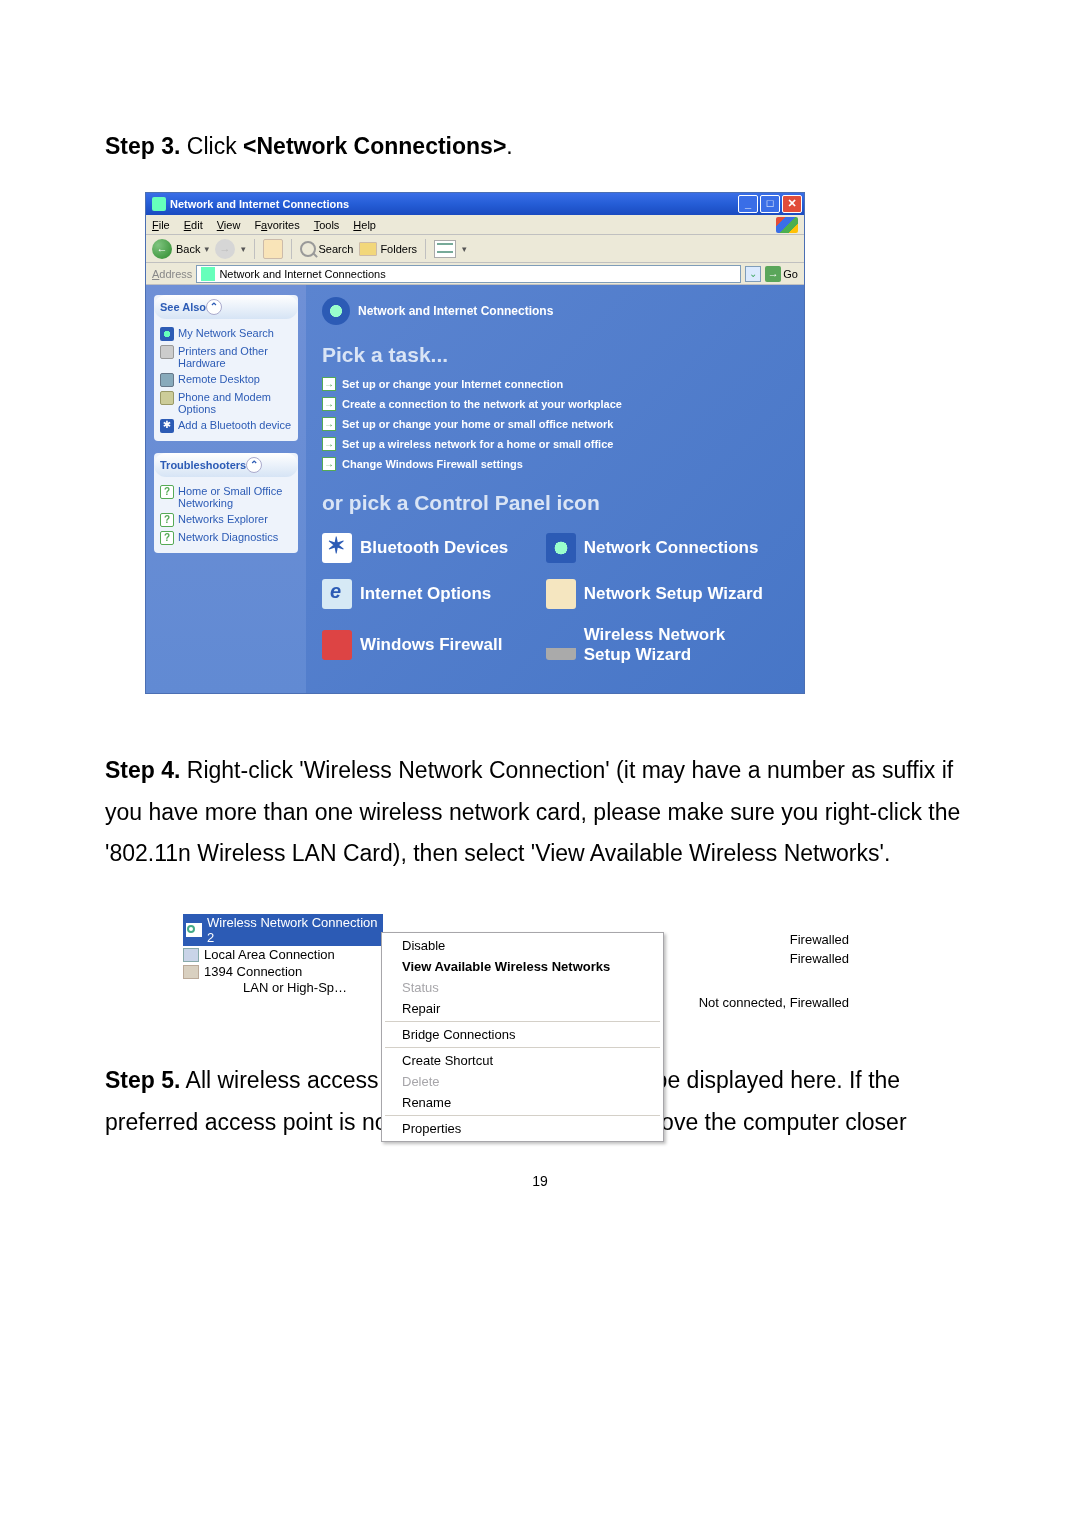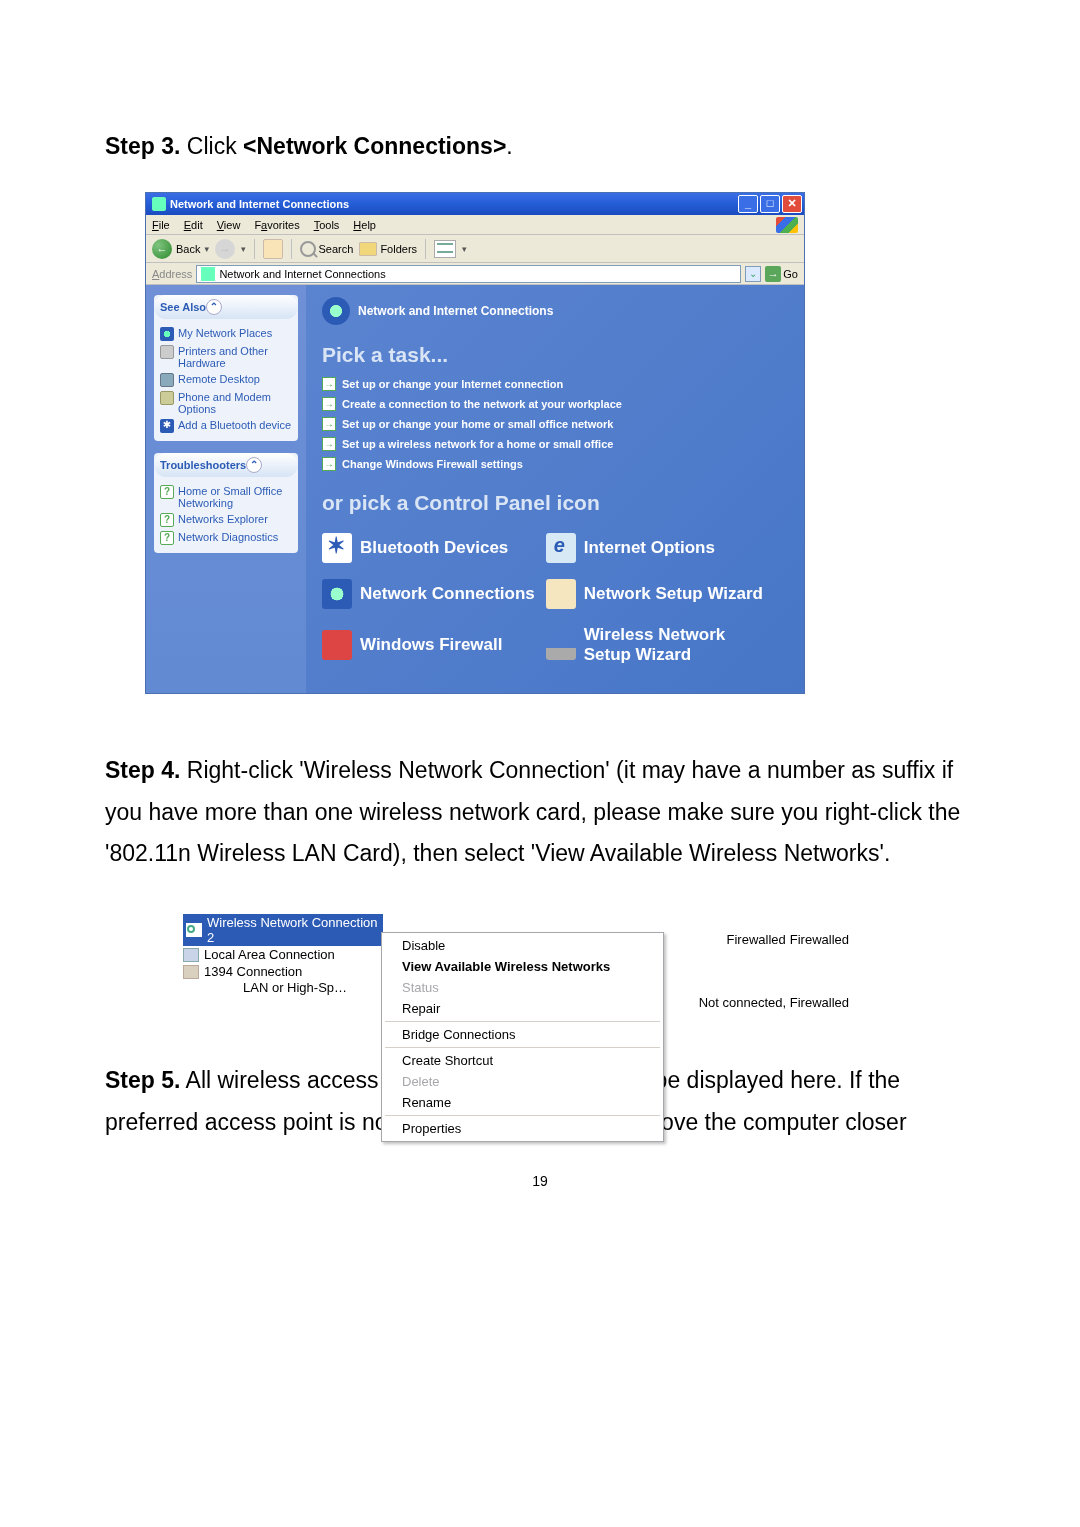--- a/index.html
+++ b/index.html
@@ -225,21 +225,21 @@
     border: 1px solid #a7a6aa;
     box-shadow: 2px 2px 3px rgba(0,0,0,.25);
     padding: 2px;
   }
   .ctx-menu-item { padding: 3px 18px; }
   .ctx-menu-item.bold { font-weight: bold; }
   .ctx-menu-item.disabled { color: #a7a6aa; }
   .ctx-sep { height:1px; background:#d4d0c8; margin: 2px 1px; }
   .ctx-status-col {
     position:absolute; right:0; top:18px;
-    display:flex;gap:4px;
+    display:flex;flex-direction:column;gap:4px;
     text-align:left;
   }
 
   .page-num { text-align: center; font-size: 14px; margin-top: 30px; }
 </style>
 </head>
 <body>
 
 <div class="page">
 
@@ -308,21 +308,21 @@
     <div class="xp-body">
       <div class="xp-sidebar">
         <div class="xp-panel">
           <div class="xp-panel-hdr">
             <span>See Also</span>
             <span class="xp-collapse">⌃</span>
           </div>
           <div class="xp-panel-body" id="seeAlsoBody">
               <div class="xp-panel-item">
                 <span class="sb-icon globe"></span>
-                <span>My Network Places</span>
+                <span>My Network Search</span>
               </div>
               <div class="xp-panel-item">
                 <span class="sb-icon printer"></span>
                 <span>Printers and Other Hardware</span>
               </div>
               <div class="xp-panel-item">
                 <span class="sb-icon remote"></span>
                 <span>Remote Desktop</span>
               </div>
               <div class="xp-panel-item">
@@ -385,26 +385,26 @@
               <span>Change Windows Firewall settings</span>
             </div>
           </div>
         <div class="xp-section-h" style="margin-top:20px;">or pick a Control Panel icon</div>
         <div class="xp-cp-grid" id="cpGrid">
             <div class="xp-cp-item">
               <span class="cp-icon bt"></span>
               <span>Bluetooth Devices</span>
             </div>
             <div class="xp-cp-item">
+              <span class="cp-icon net"></span>
+              <span>Network Connections</span>
+            </div>
+            <div class="xp-cp-item">
               <span class="cp-icon io"></span>
               <span>Internet Options</span>
-            </div>
-            <div class="xp-cp-item">
-              <span class="cp-icon net"></span>
-              <span>Network Connections</span>
             </div>
             <div class="xp-cp-item">
               <span class="cp-icon wiz"></span>
               <span>Network Setup Wizard</span>
             </div>
             <div class="xp-cp-item">
               <span class="cp-icon fw"></span>
               <span>Windows Firewall</span>
             </div>
             <div class="xp-cp-item">

